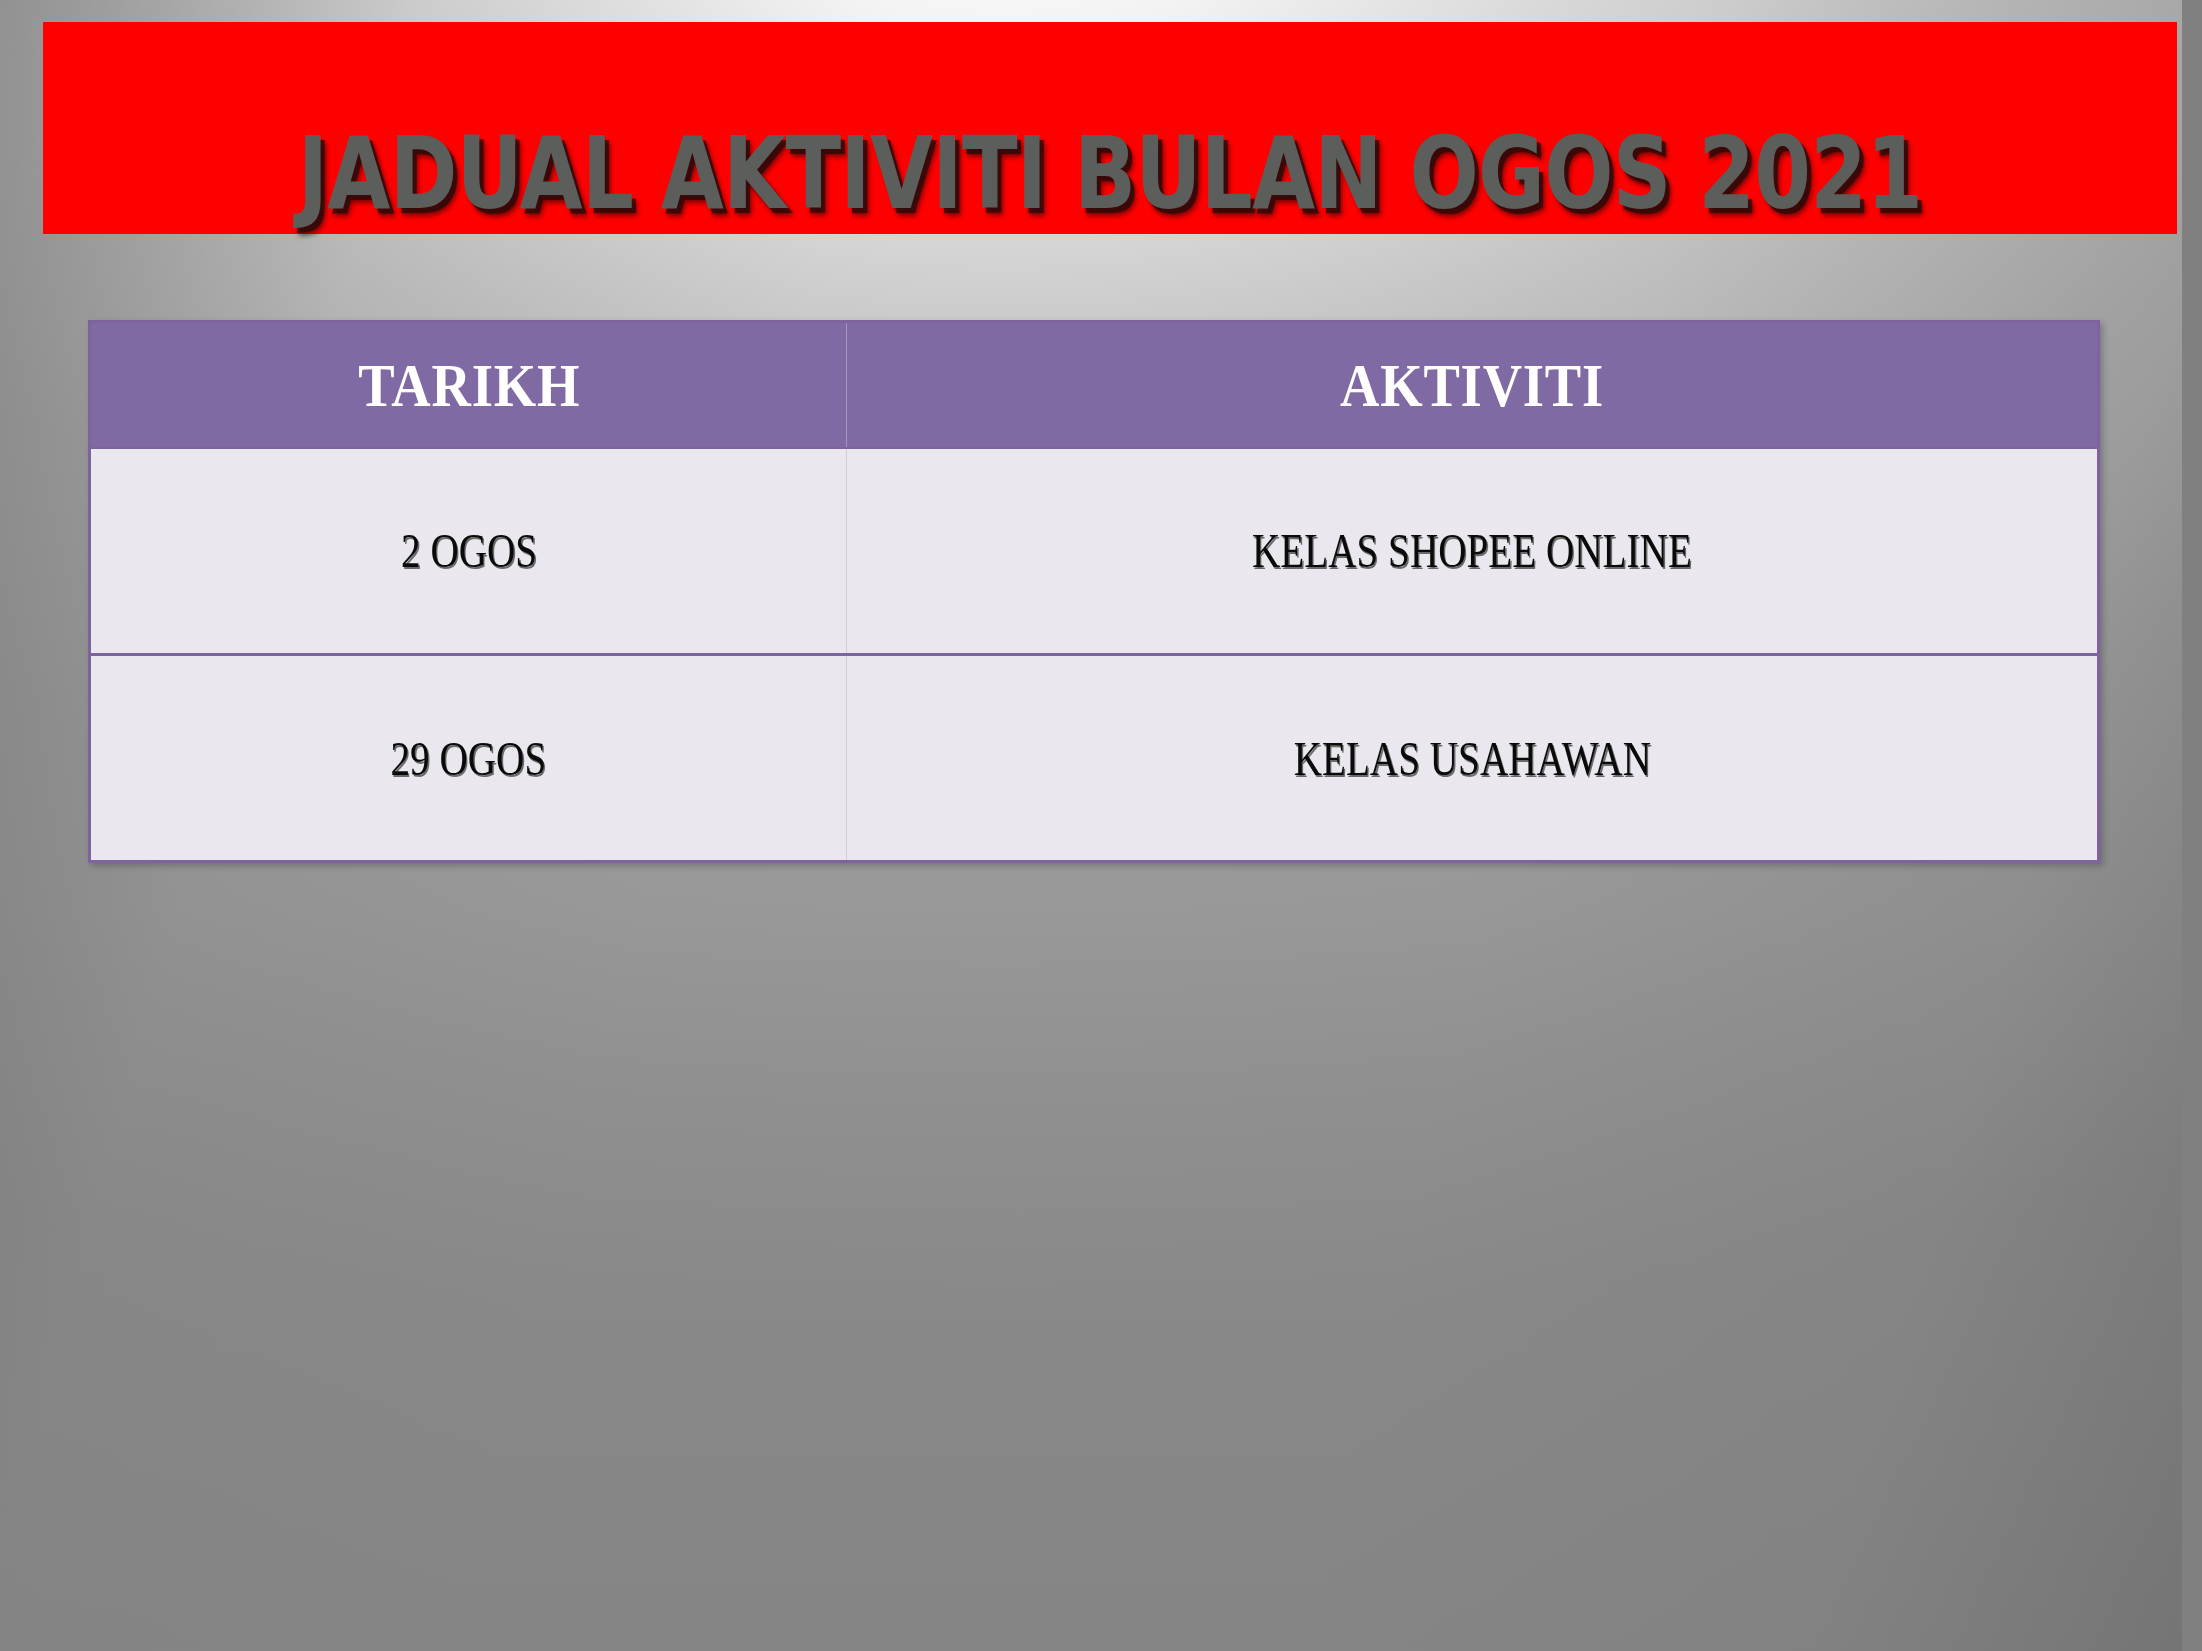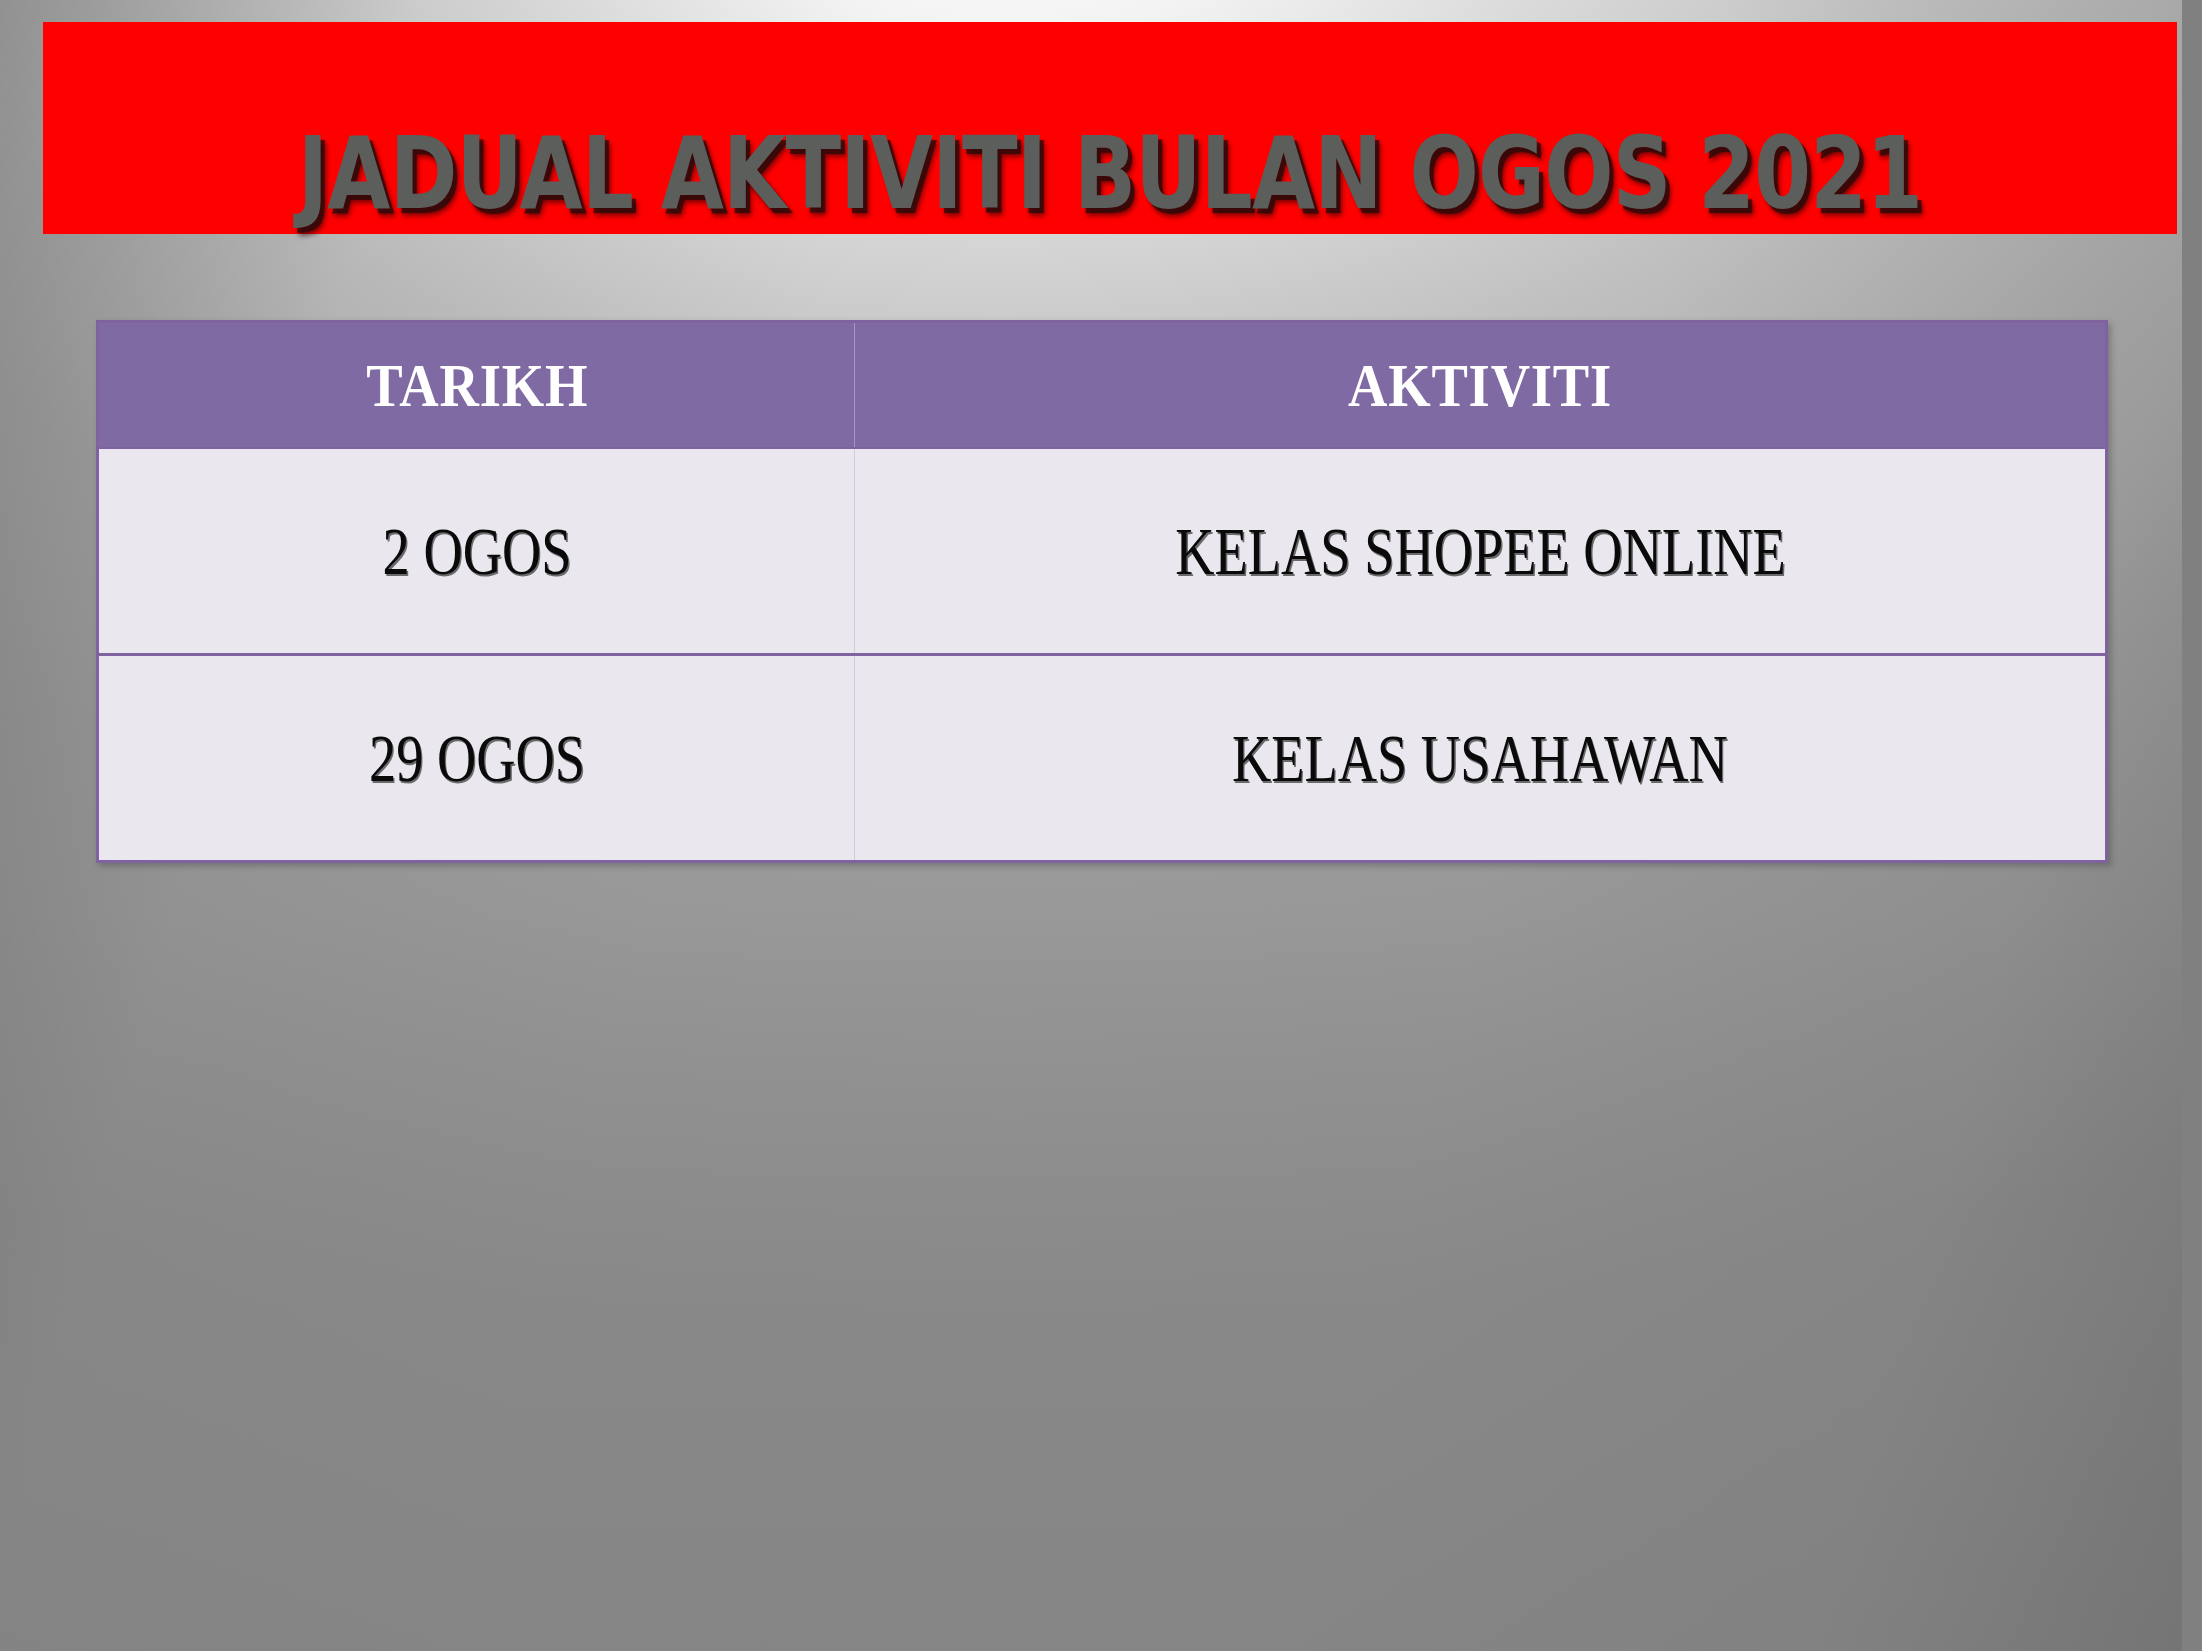--- a/index.html
+++ b/index.html
@@ -67,21 +67,21 @@
     transform-origin: 50% 50%;
     white-space: nowrap;
     text-shadow:
       5.2px 5.2px 0.9px rgba(38,10,10,.78),
       6.9px 7.7px 6px rgba(30,6,6,.55);
   }
 
   
   #activity-table {
     position: absolute;
-    left: 96px;
+    left: 88px;
     top: 320px;
     width: 2012px;
     border-collapse: collapse;
     table-layout: fixed;
     z-index: 2;
     box-shadow: 2.6px 3.4px 6px rgba(40,40,40,.30);
   }
   #activity-table col.c-date { width: 37.7%; }
   #activity-table col.c-act  { width: 62.3%; }
 
@@ -112,21 +112,21 @@
   }
 
   
   #activity-table tbody tr { height: 207px; }
   #activity-table tbody tr.alt  td { background: #eae8ee; }
   #activity-table tbody tr.plain td { background: #ffffff; }
   #activity-table tbody td {
     border-top: 3.4px solid #7e63a0;
     border-bottom: 3.4px solid #7e63a0;
     font-family: "Liberation Serif", serif;
-    font-size: 68px;
+    font-size: 49px;
     line-height: 1;
     color: #0a0a0a;
     white-space: nowrap;
   }
   #activity-table tbody tr:first-child td { border-top: 2.6px solid #7e63a0; }
   
   #activity-table tbody td.cell-date { border-right: 1.7px solid rgba(126,99,160,.22); }
   #activity-table thead th.cell-date { border-right: 1.7px solid rgba(255,255,255,.30); }
   
   #activity-table td.cell-date, #activity-table th.cell-date { border-left: 3.4px solid #7e63a0; }

